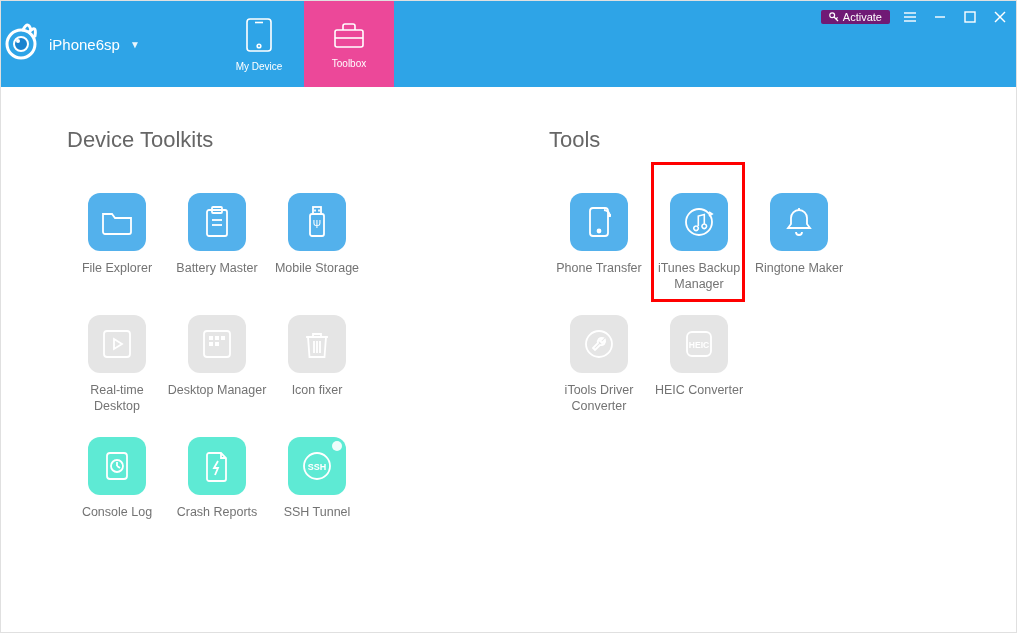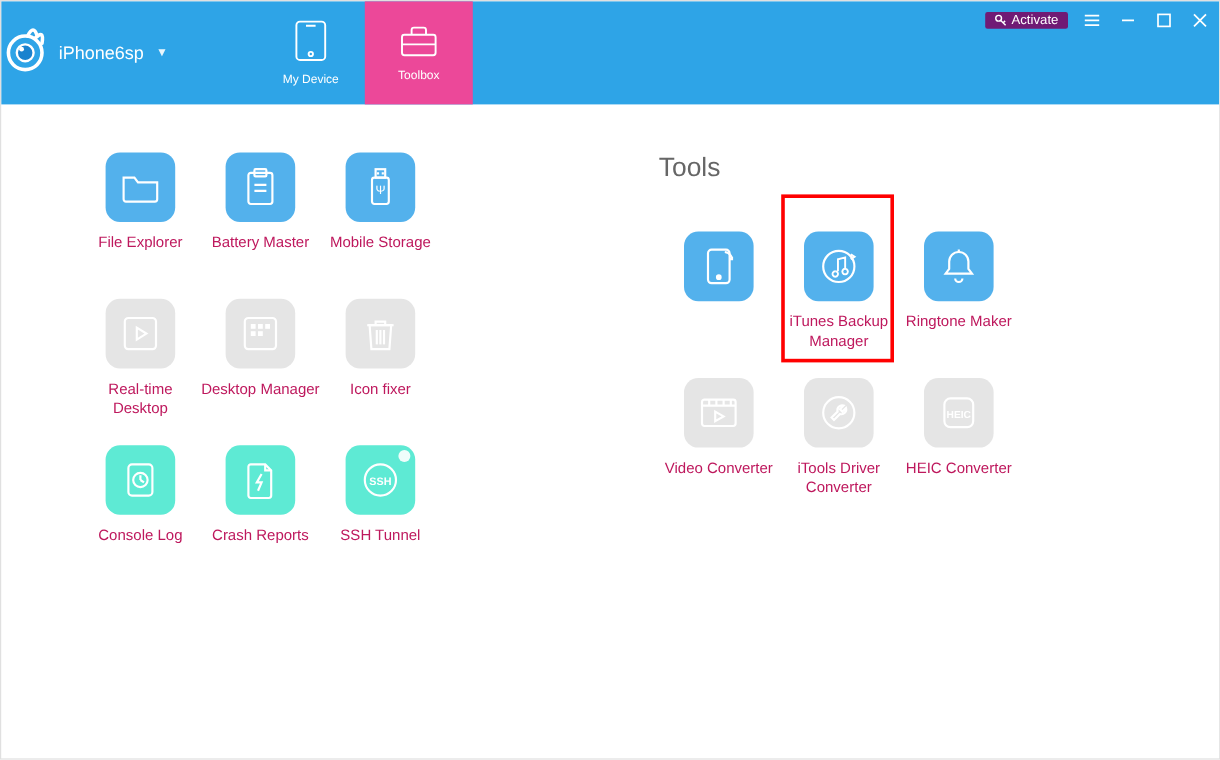--- a/index.html
+++ b/index.html
@@ -94,21 +94,21 @@
     display: flex;
     align-items: center;
     justify-content: center;
   }
   .tile .icon.blue  { background: #53b1ec; }
   .tile .icon.green { background: #e5e5e5; }
   .tile .icon.gray  { background: #5eead4; }
   .tile .label {
     margin-top: 10px;
     font-size: 12.5px;
-    color: #be185d;
+    color: #737373;
     text-align: center;
     line-height: 1.25;
     min-height: 32px;
   }
   .highlight {
     position: absolute;
     border: 3px solid #ff0000;
     top: -31px;
     left: 2px;
     width: 94px;
@@ -195,20 +195,21 @@
           <line x1="2" y1="2" x2="12" y2="12"></line>
           <line x1="12" y1="2" x2="2" y2="12"></line>
         </svg>
     </div>
   </div>
 </div>
 
 <div class="content">
 
   <div class="section">
+    <h2>Device Toolkits</h2>
     <div class="grid">
 
       <div class="tile">
         <div class="icon blue">
           <svg width="34" height="28" viewBox="0 0 34 28" fill="none" stroke="#fff" stroke-width="1.8">
               <path d="M3 6 h9 l3 4 h16 v14 a2 2 0 0 1 -2 2 H5 a2 2 0 0 1 -2 -2 Z"></path>
             </svg>
         </div>
         <div class="label">File Explorer</div>
       </div>
@@ -319,20 +320,21 @@
 
       <div class="tile">
         <div class="icon blue">
           <svg width="30" height="36" viewBox="0 0 30 36" fill="none" stroke="#fff" stroke-width="1.8">
               <rect x="6" y="4" width="18" height="28" rx="3"></rect>
               <circle cx="15" cy="27" r="1.5" fill="#fff"></circle>
               <path d="M20 6 a7 7 0 0 1 6 6"></path>
               <path d="M24 12 l2 0 l0 -2"></path>
             </svg>
         </div>
+        <div class="label">Phone Transfer</div>
       </div>
 
       <div class="tile" style="position:relative">
         <div class="highlight"></div>
         <div class="icon blue">
           <svg width="36" height="36" viewBox="0 0 36 36" fill="none" stroke="#fff" stroke-width="1.8">
               <circle cx="18" cy="18" r="13"></circle>
               <path d="M15 22 a2.3 2.3 0 1 0 .1 0 M17.3 22 V12 l6 -1.5 V20 a2.3 2.3 0 1 1 -.1 0" stroke-width="1.6"></path>
               <path d="M28 8 l3 2 -3 2"></path>
             </svg>
@@ -344,34 +346,20 @@
         <div class="icon blue">
           <svg width="32" height="34" viewBox="0 0 32 34" fill="none" stroke="#fff" stroke-width="1.8">
               <path d="M16 5 a8 8 0 0 1 8 8 v6 l3 4 H5 l3 -4 v-6 a8 8 0 0 1 8 -8 z"></path>
               <path d="M13 27 a3 3 0 0 0 6 0"></path>
               <line x1="16" y1="3" x2="16" y2="5"></line>
             </svg>
         </div>
         <div class="label">Ringtone Maker</div>
       </div>
 
-      <div class="tile">
-        <div class="icon green">
-          <svg width="36" height="30" viewBox="0 0 36 30" fill="none" stroke="#fff" stroke-width="1.8">
-              <rect x="4" y="4" width="28" height="22" rx="2"></rect>
-              <line x1="4" y1="9" x2="32" y2="9"></line>
-              <line x1="10" y1="4" x2="10" y2="9"></line>
-              <line x1="16" y1="4" x2="16" y2="9"></line>
-              <line x1="22" y1="4" x2="22" y2="9"></line>
-              <line x1="28" y1="4" x2="28" y2="9"></line>
-              <path d="M15 14 l7 4 -7 4 z"></path>
-            </svg>
-        </div>
-        <div class="label">Video Converter</div>
-      </div>
 
       <div class="tile">
         <div class="icon green">
           <svg width="36" height="36" viewBox="0 0 36 36" fill="none" stroke="#fff" stroke-width="1.8">
               <circle cx="18" cy="18" r="13"></circle>
               <path d="M22 12 a4 4 0 0 0 -5 5 l-5 5 2 2 5 -5 a4 4 0 0 0 5 -5 l-3 3 -2 -2 z"></path>
             </svg>
         </div>
         <div class="label">iTools Driver Converter</div>
       </div>

